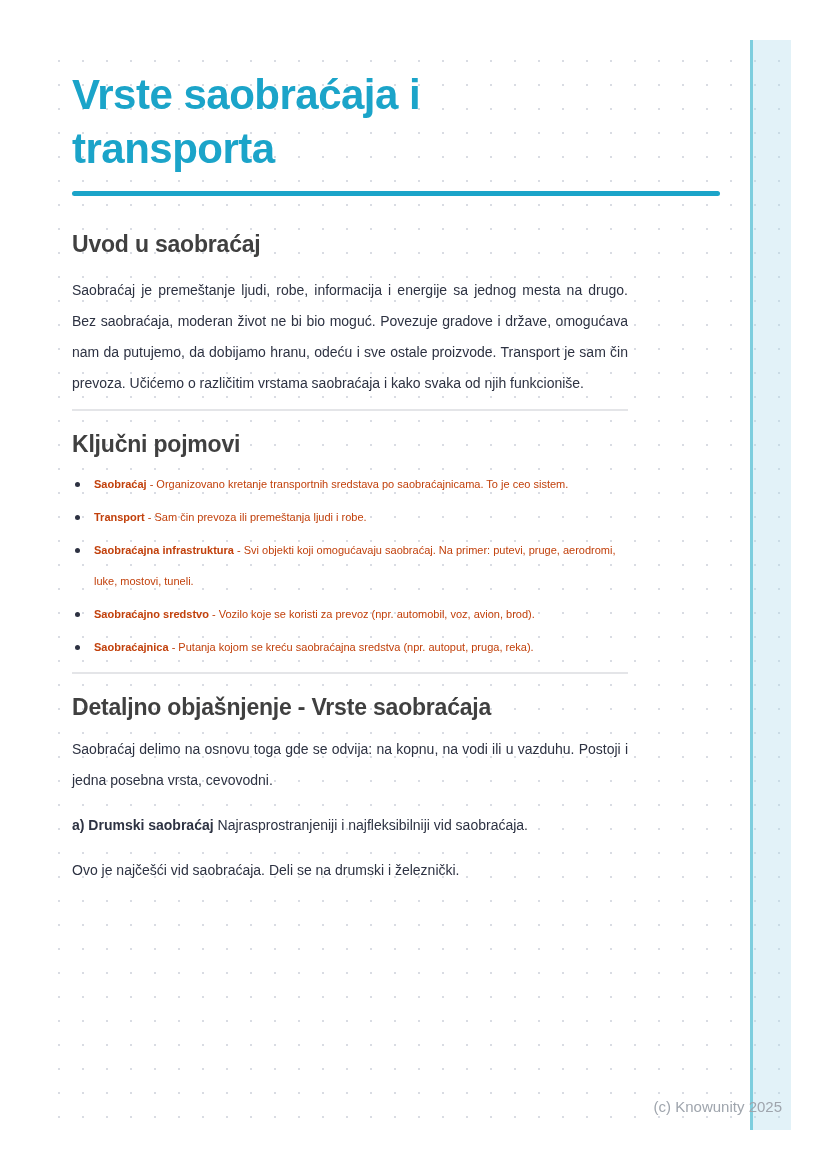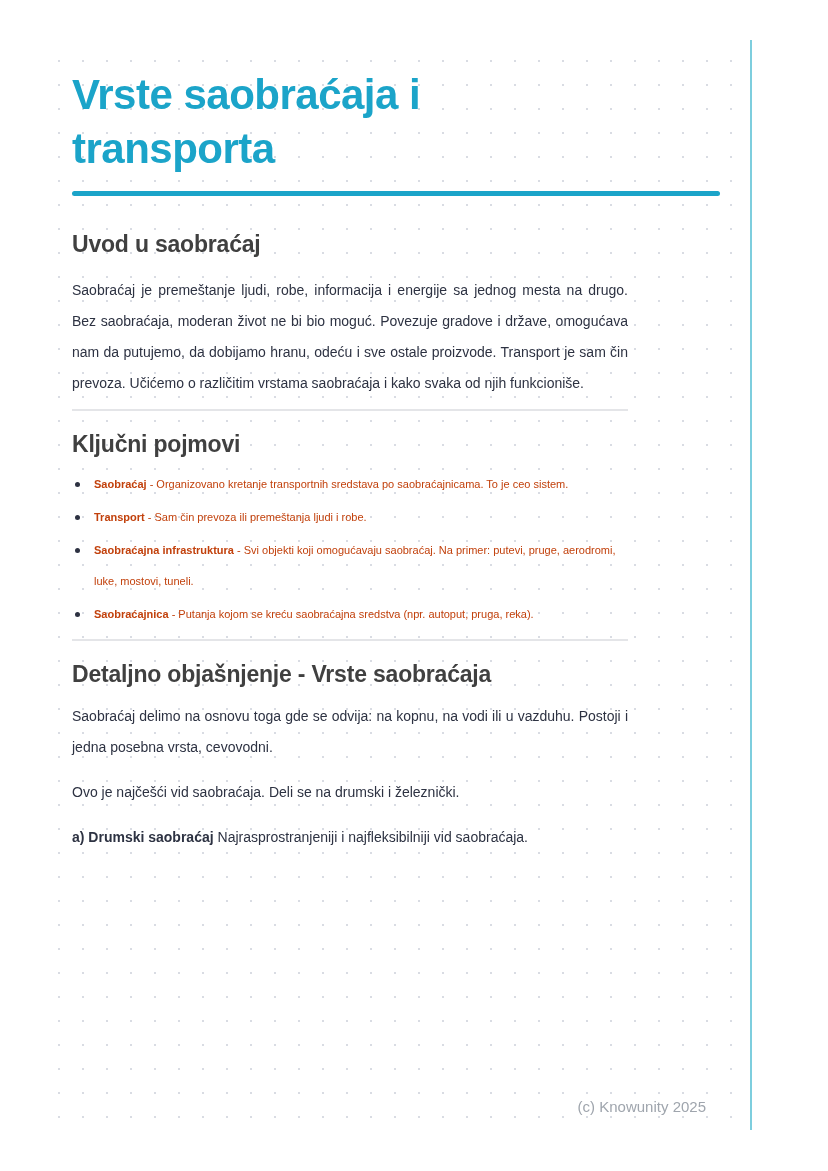--- a/index.html
+++ b/index.html
@@ -1,21 +1,21 @@
 <!DOCTYPE html>
 <html><head>
 <meta charset="utf-8">
 <style>
   * { margin: 0; padding: 0; box-sizing: border-box; }
   html, body { background: #ffffff; }
   body { font-family: "Liberation Sans", sans-serif; }
 
   .screen {
     position: relative;
-    width: 752px;
+    width: 828px;
     height: 1171px;
     background: #ffffff;
     overflow: hidden;
     border-radius: 24px;
   }
 
   
   .dots-area {
     position: absolute;
     left: 40px; top: 40px;
@@ -148,31 +148,32 @@
     <p class="para justify p-intro">Saobraćaj je premeštanje ljudi, robe, informacija i energije sa jednog mesta na drugo. Bez saobraćaja, moderan život ne bi bio moguć. Povezuje gradove i države, omogućava nam da putujemo, da dobijamo hranu, odeću i sve ostale proizvode. Transport je sam čin prevoza. Učićemo o različitim vrstama saobraćaja i kako svaka od njih funkcioniše.</p>
 
     <hr class="divider">
 
     <h2 class="sec h2-key">Ključni pojmovi</h2>
 
     <ul class="terms">
       <li><span class="term">Saobraćaj</span><span> - Organizovano kretanje transportnih sredstava po saobraćajnicama. To je ceo sistem.</span></li>
       <li><span class="term">Transport</span><span> - Sam čin prevoza ili premeštanja ljudi i robe.</span></li>
       <li><span class="term">Saobraćajna infrastruktura</span><span> - Svi objekti koji omogućavaju saobraćaj. Na primer: putevi, pruge, aerodromi, luke, mostovi, tuneli.</span></li>
+      <li><span class="term">Saobraćajno sredstvo</span><span> - Vozilo koje se koristi za prevoz (npr. automobil, voz, avion, brod).</span></li>
       <li><span class="term">Saobraćajnica</span><span> - Putanja kojom se kreću saobraćajna sredstva (npr. autoput, pruga, reka).</span></li>
     </ul>
 
     <hr class="divider divider-2">
 
     <h2 class="sec h2-details">Detaljno objašnjenje - Vrste saobraćaja</h2>
     <p class="para justify p-details">Saobraćaj delimo na osnovu toga gde se odvija: na kopnu, na vodi ili u vazduhu. Postoji i jedna posebna vrsta, cevovodni.</p>
 
-    <p class="para p-kopneni">Ovo je najčešći vid saobraćaja. Deli se na drumski i železnički.</p>
-
     <p class="para justify p-drumski">
       <strong class="lead">a) Drumski saobraćaj</strong><span> Najrasprostranjeniji i najfleksibilniji vid saobraćaja.</span>
     </p>
+
+    <p class="para p-kopneni">Ovo je najčešći vid saobraćaja. Deli se na drumski i železnički.</p>
 
   </div>
 
   <div class="footer">(c) Knowunity 2025</div>
 
 </div>
 
 </body></html>

